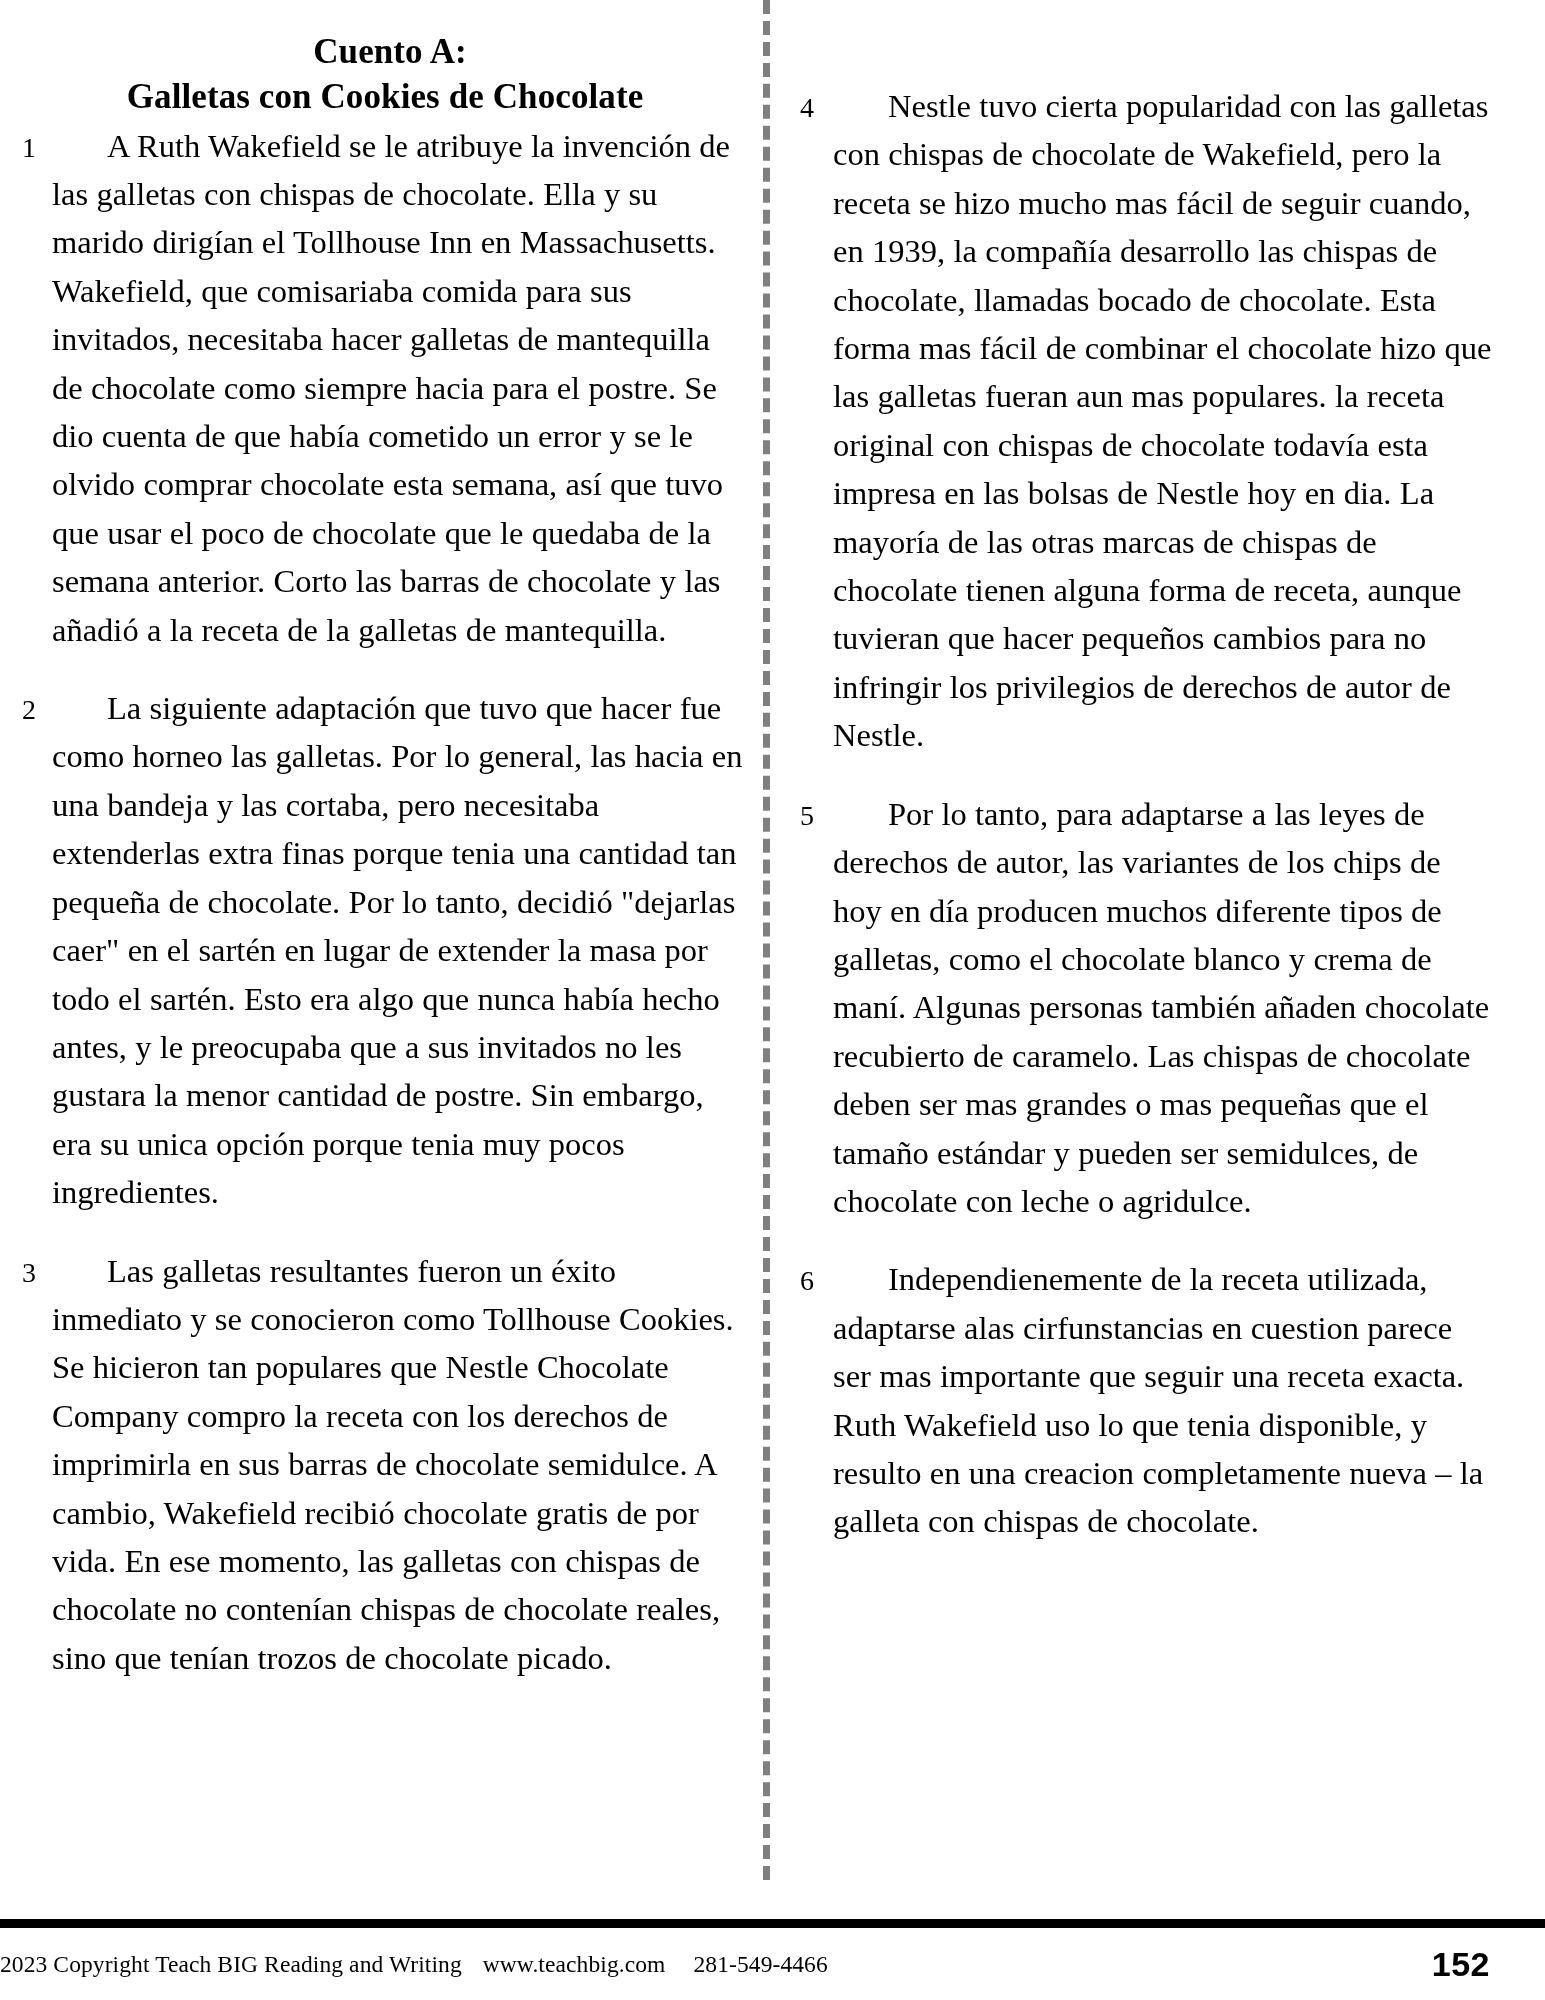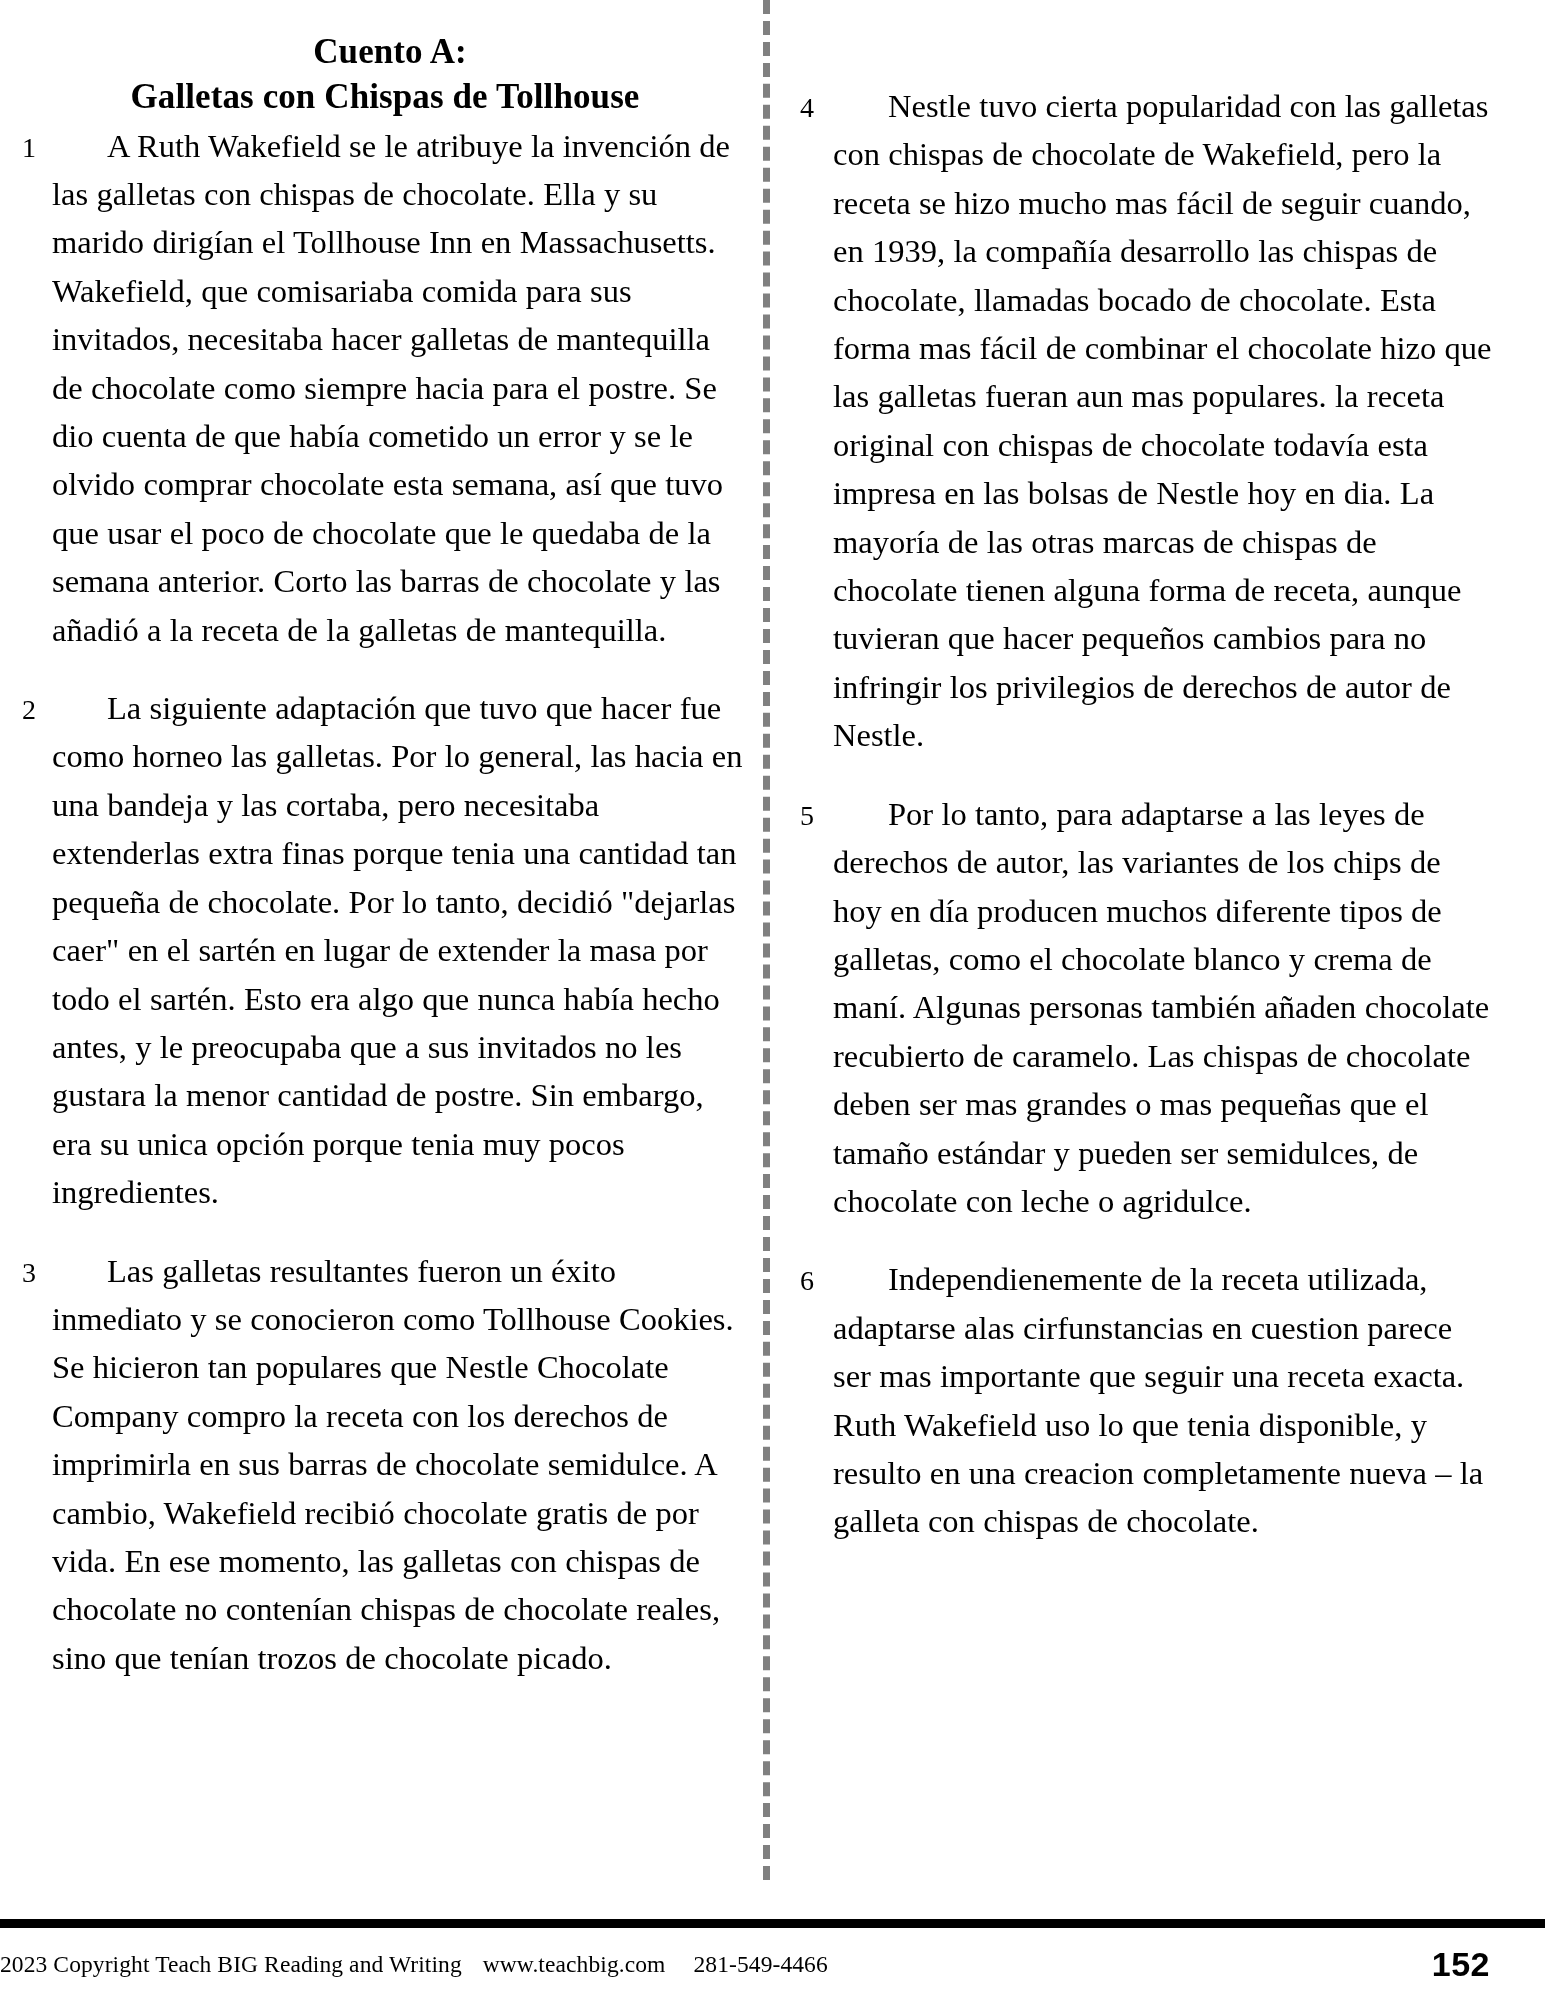--- a/index.html
+++ b/index.html
@@ -142,21 +142,21 @@
 <body>
 
 <div class="page">
 
   <div class="body-area">
 
     <div class="column left">
 
       <div class="title-block">
         <span class="title-line first">Cuento A:</span>
-        <span class="title-line">Galletas con Chispas de Tollhouse</span>
+        <span class="title-line">Galletas con Cookies de Chocolate</span>
       </div>
 
       <div class="para first-para">
         <span class="pnum">1</span>
         <span class="ptext">A Ruth Wakefield se le atribuye la invención de las galletas con chispas de chocolate. Ella y su marido dirigían el Tollhouse Inn en Massachusetts. Wakefield, que comisariaba comida para sus invitados, necesitaba hacer galletas de mantequilla de chocolate como siempre hacia para el postre. Se dio cuenta de que había cometido un error y se le olvido comprar chocolate esta semana, así que tuvo que usar el poco de chocolate que le quedaba de la semana anterior. Corto las barras de chocolate y las añadió a la receta de la galletas de mantequilla.</span>
       </div>
 
       <div class="para">
         <span class="pnum">2</span>
         <span class="ptext">La siguiente adaptación que tuvo que hacer fue como horneo las galletas. Por lo general, las hacia en una bandeja y las cortaba, pero necesitaba extenderlas extra finas porque tenia una cantidad tan pequeña de chocolate. Por lo tanto, decidió "dejarlas caer" en el sartén en lugar de extender la masa por todo el sartén. Esto era algo que nunca había hecho antes, y le preocupaba que a sus invitados no les gustara la menor cantidad de postre. Sin embargo, era su unica opción porque tenia muy pocos ingredientes.</span>

